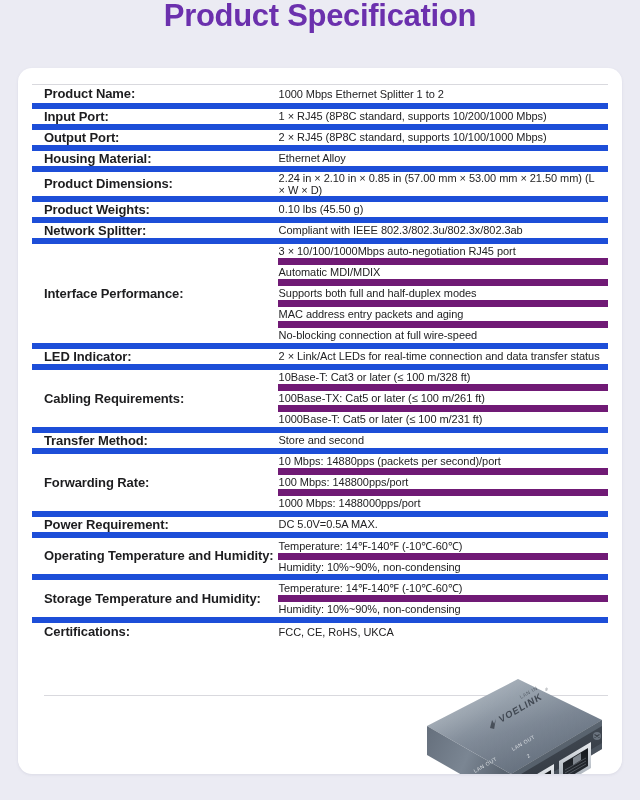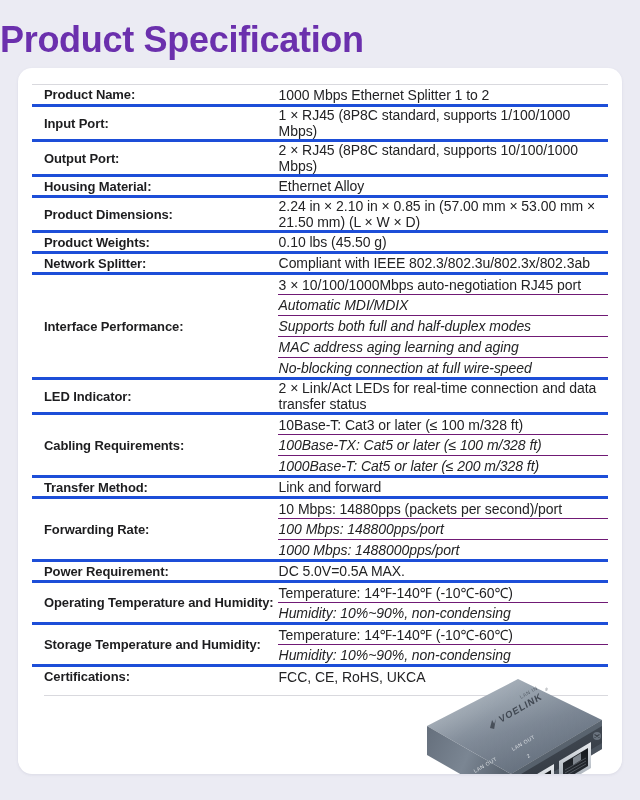--- a/index.html
+++ b/index.html
@@ -7,26 +7,25 @@
   body {
     width: 640px;
     height: 800px;
     background: #ebebf3;
     font-family: "Liberation Sans", sans-serif;
     overflow: hidden;
     position: relative;
   }
 
   #page-title {
-    text-align: left;
-    font-size: 36px;
+    text-align: center;
+    font-size: 31px;
     font-weight: bold;
     color: #6b30ad;
     letter-spacing: -0.3px;
-    padding-top: 22px;
     line-height: 1;
   }
 
   #spec-card {
     position: absolute;
     left: 18px;
     top: 68px;
     width: 604px;
     height: 706px;
     background: #ffffff;
@@ -36,44 +35,44 @@
   }
 
   #spec-table {
     position: absolute;
     left: 14px;
     top: 16px;
     width: 576px;
     border-collapse: collapse;
   }
 
-  #spec-table tr.major > td { border-top: 3px solid #1d4ed8; }
+  #spec-table tr.major > td { border-top: 6px solid #1d4ed8; }
   #spec-table tr.first > td { border-top: 1px solid #d9d9de; }
 
   td.label {
     width: 214px;
     font-size: 13px;
     font-weight: bold;
     color: #1d1d1f;
     padding: 0 4px 0 12px;
     vertical-align: middle;
     white-space: nowrap;
     letter-spacing: -0.1px;
   }
 
   td.value {
-    font-size: 14px;
+    font-size: 11px;
     color: #232325;
     padding: 0 6px 0 1px;
     vertical-align: middle;
     height: 21px;
     letter-spacing: -0.05px;
   }
 
-  td.sub { border-top: 1px solid #701a75; font-style: italic; }
+  td.sub { border-top: 7px solid #701a75; }
 
   #table-bottom-rule {
     position: absolute;
     left: 26px;
     top: 627px;
     width: 564px;
     height: 1px;
     background: #d9d9de;
   }
 
@@ -97,21 +96,21 @@
   <table id="spec-table">
     <tbody>
 
       <tr class="first">
         <td class="label">Product Name:</td>
         <td class="value">1000 Mbps Ethernet Splitter 1 to 2</td>
       </tr>
 
       <tr class="major">
         <td class="label">Input Port:</td>
-        <td class="value">1 × RJ45 (8P8C standard, supports 1/100/1000 Mbps)</td>
+        <td class="value">1 × RJ45 (8P8C standard, supports 10/200/1000 Mbps)</td>
       </tr>
 
       <tr class="major">
         <td class="label">Output Port:</td>
         <td class="value">2 × RJ45 (8P8C standard, supports 10/100/1000 Mbps)</td>
       </tr>
 
       <tr class="major">
         <td class="label">Housing Material:</td>
         <td class="value">Ethernet Alloy</td>
@@ -136,45 +135,45 @@
         <td class="label" rowspan="5">Interface Performance:</td>
         <td class="value">3 × 10/100/1000Mbps auto-negotiation RJ45 port</td>
       </tr>
       <tr>
         <td class="value sub">Automatic MDI/MDIX</td>
       </tr>
       <tr>
         <td class="value sub">Supports both full and half-duplex modes</td>
       </tr>
       <tr>
-        <td class="value sub">MAC address aging learning and aging</td>
+        <td class="value sub">MAC address entry packets and aging</td>
       </tr>
       <tr>
         <td class="value sub">No-blocking connection at full wire-speed</td>
       </tr>
 
       <tr class="major">
         <td class="label">LED Indicator:</td>
         <td class="value">2 × Link/Act LEDs for real-time connection and data transfer status</td>
       </tr>
 
       <tr class="major">
         <td class="label" rowspan="3">Cabling Requirements:</td>
         <td class="value">10Base-T: Cat3 or later (≤ 100 m/328 ft)</td>
       </tr>
       <tr>
-        <td class="value sub">100Base-TX: Cat5 or later (≤ 100 m/328 ft)</td>
-      </tr>
-      <tr>
-        <td class="value sub">1000Base-T: Cat5 or later (≤ 200 m/328 ft)</td>
+        <td class="value sub">100Base-TX: Cat5 or later (≤ 100 m/261 ft)</td>
+      </tr>
+      <tr>
+        <td class="value sub">1000Base-T: Cat5 or later (≤ 100 m/231 ft)</td>
       </tr>
 
       <tr class="major">
         <td class="label">Transfer Method:</td>
-        <td class="value">Link and forward</td>
+        <td class="value">Store and second</td>
       </tr>
 
       <tr class="major">
         <td class="label" rowspan="3">Forwarding Rate:</td>
         <td class="value">10 Mbps: 14880pps (packets per second)/port</td>
       </tr>
       <tr>
         <td class="value sub">100 Mbps: 148800pps/port</td>
       </tr>
       <tr>

